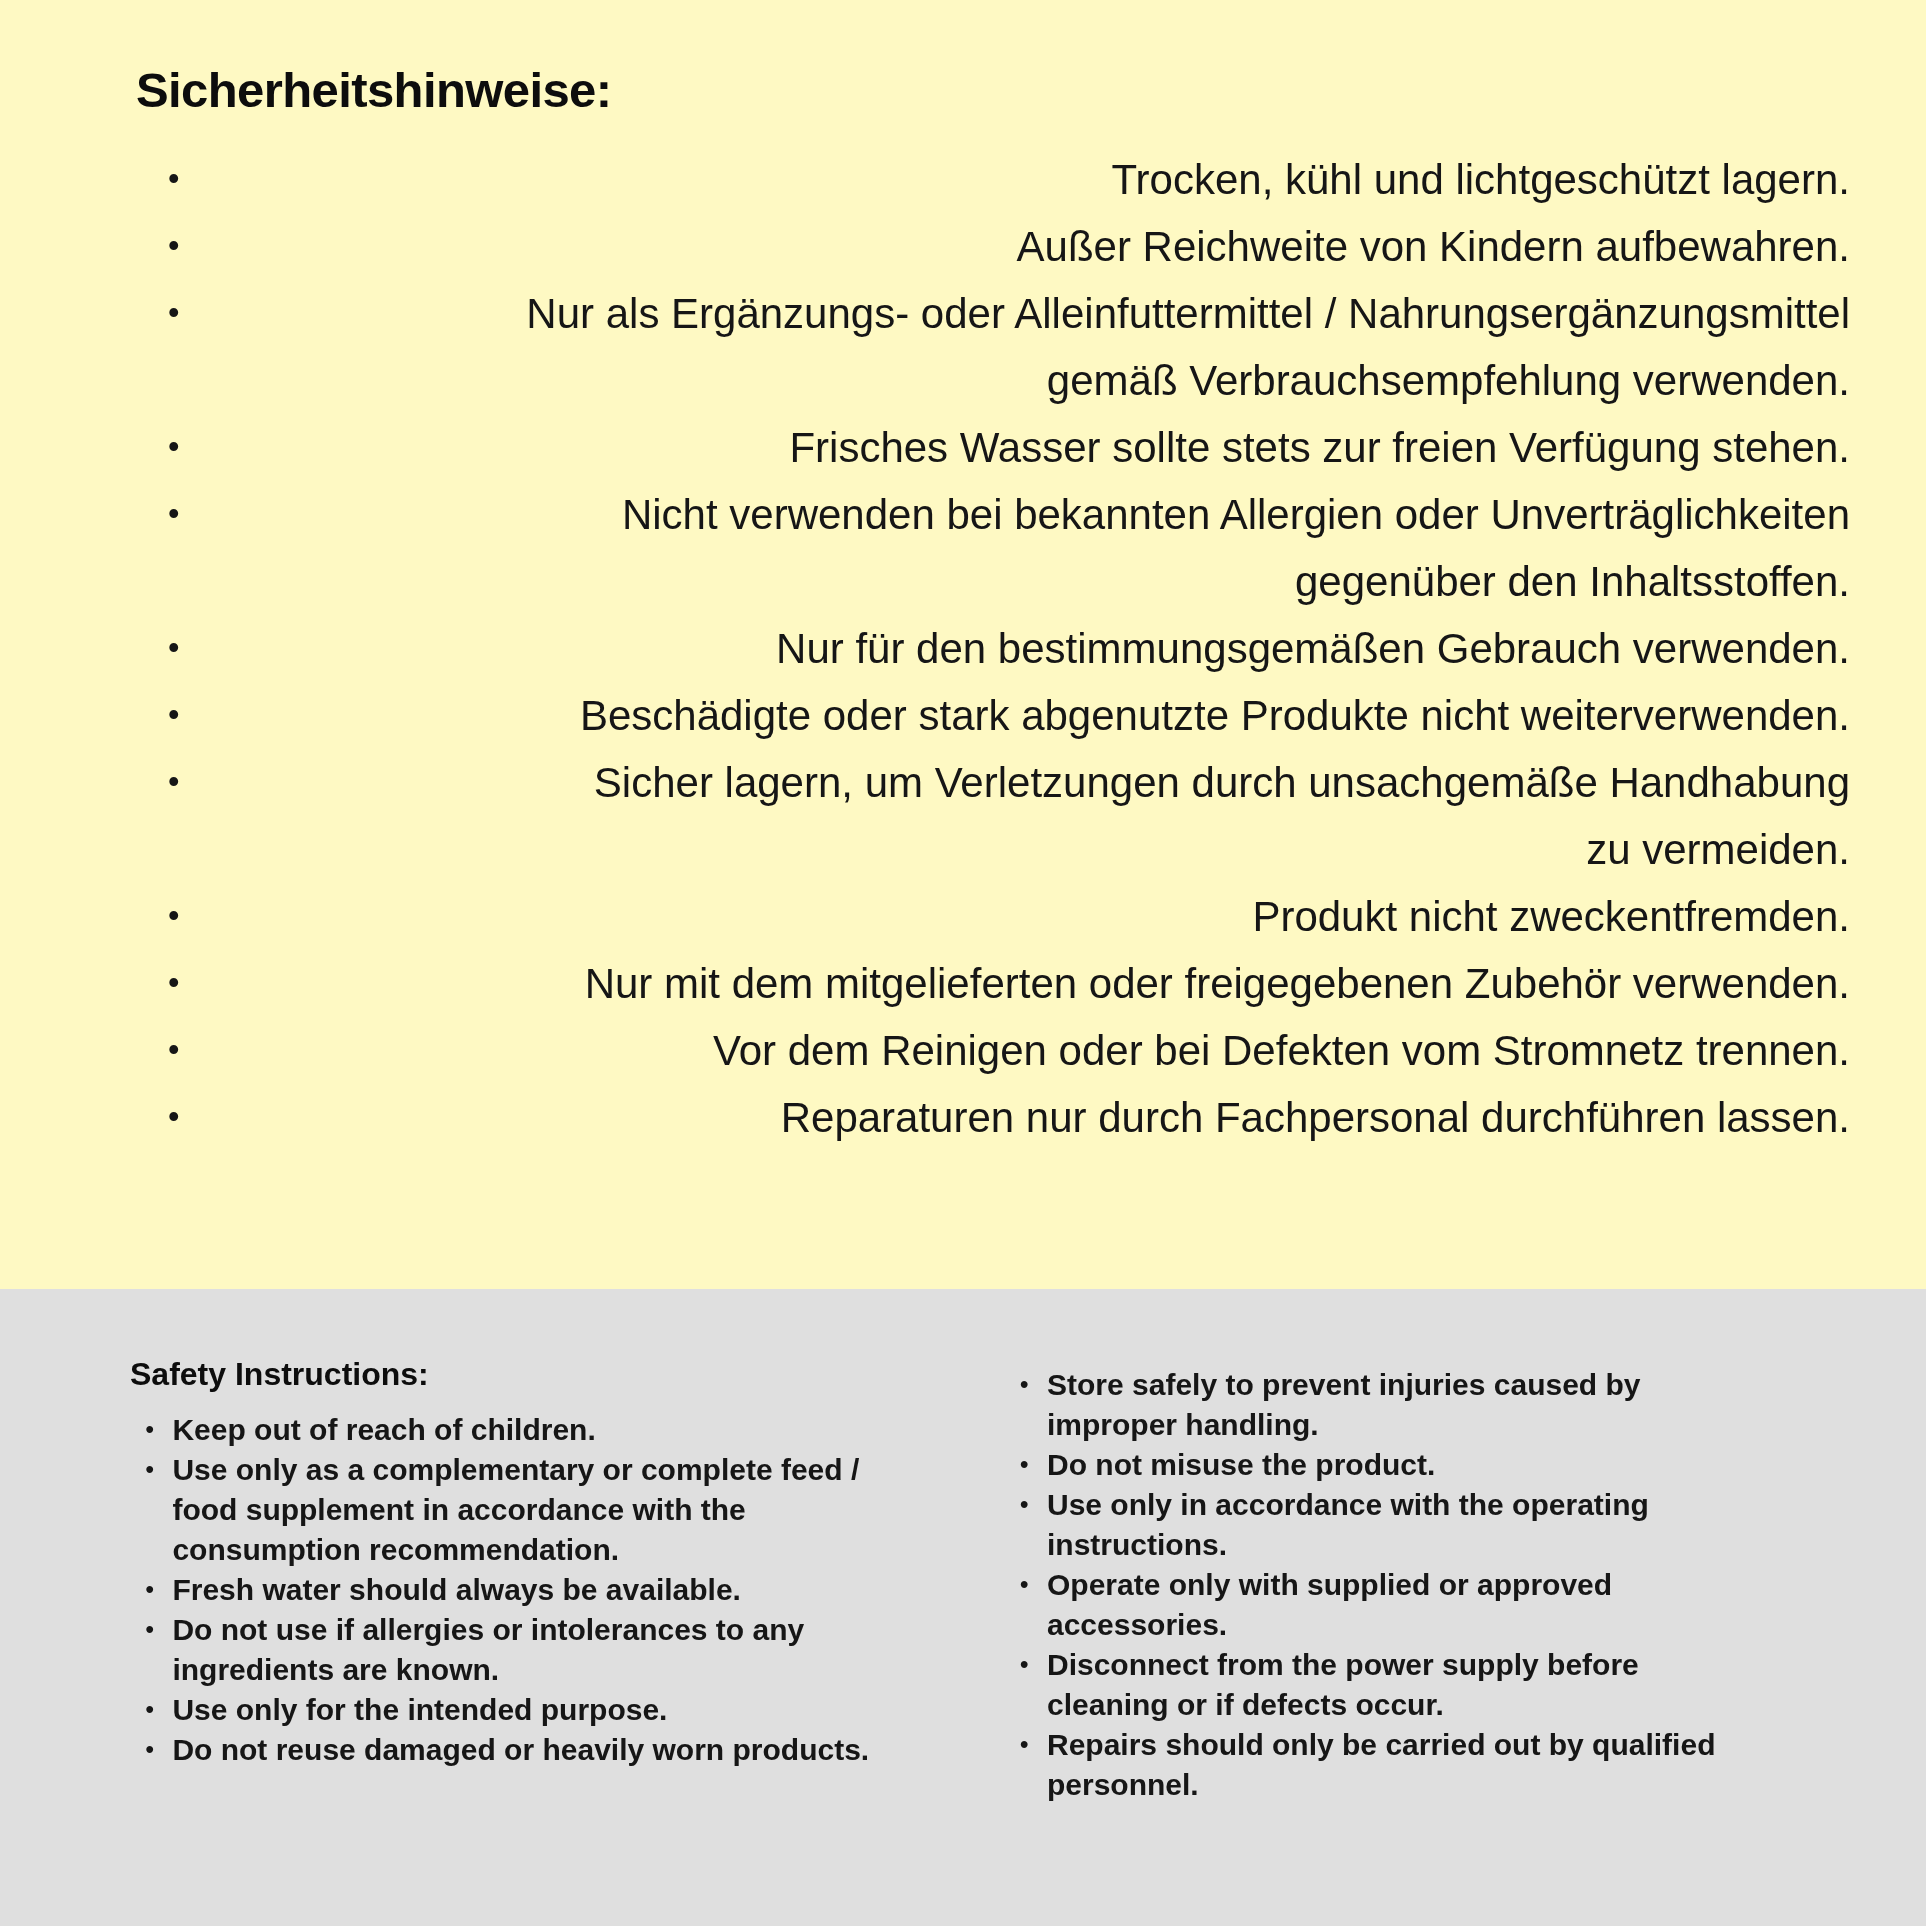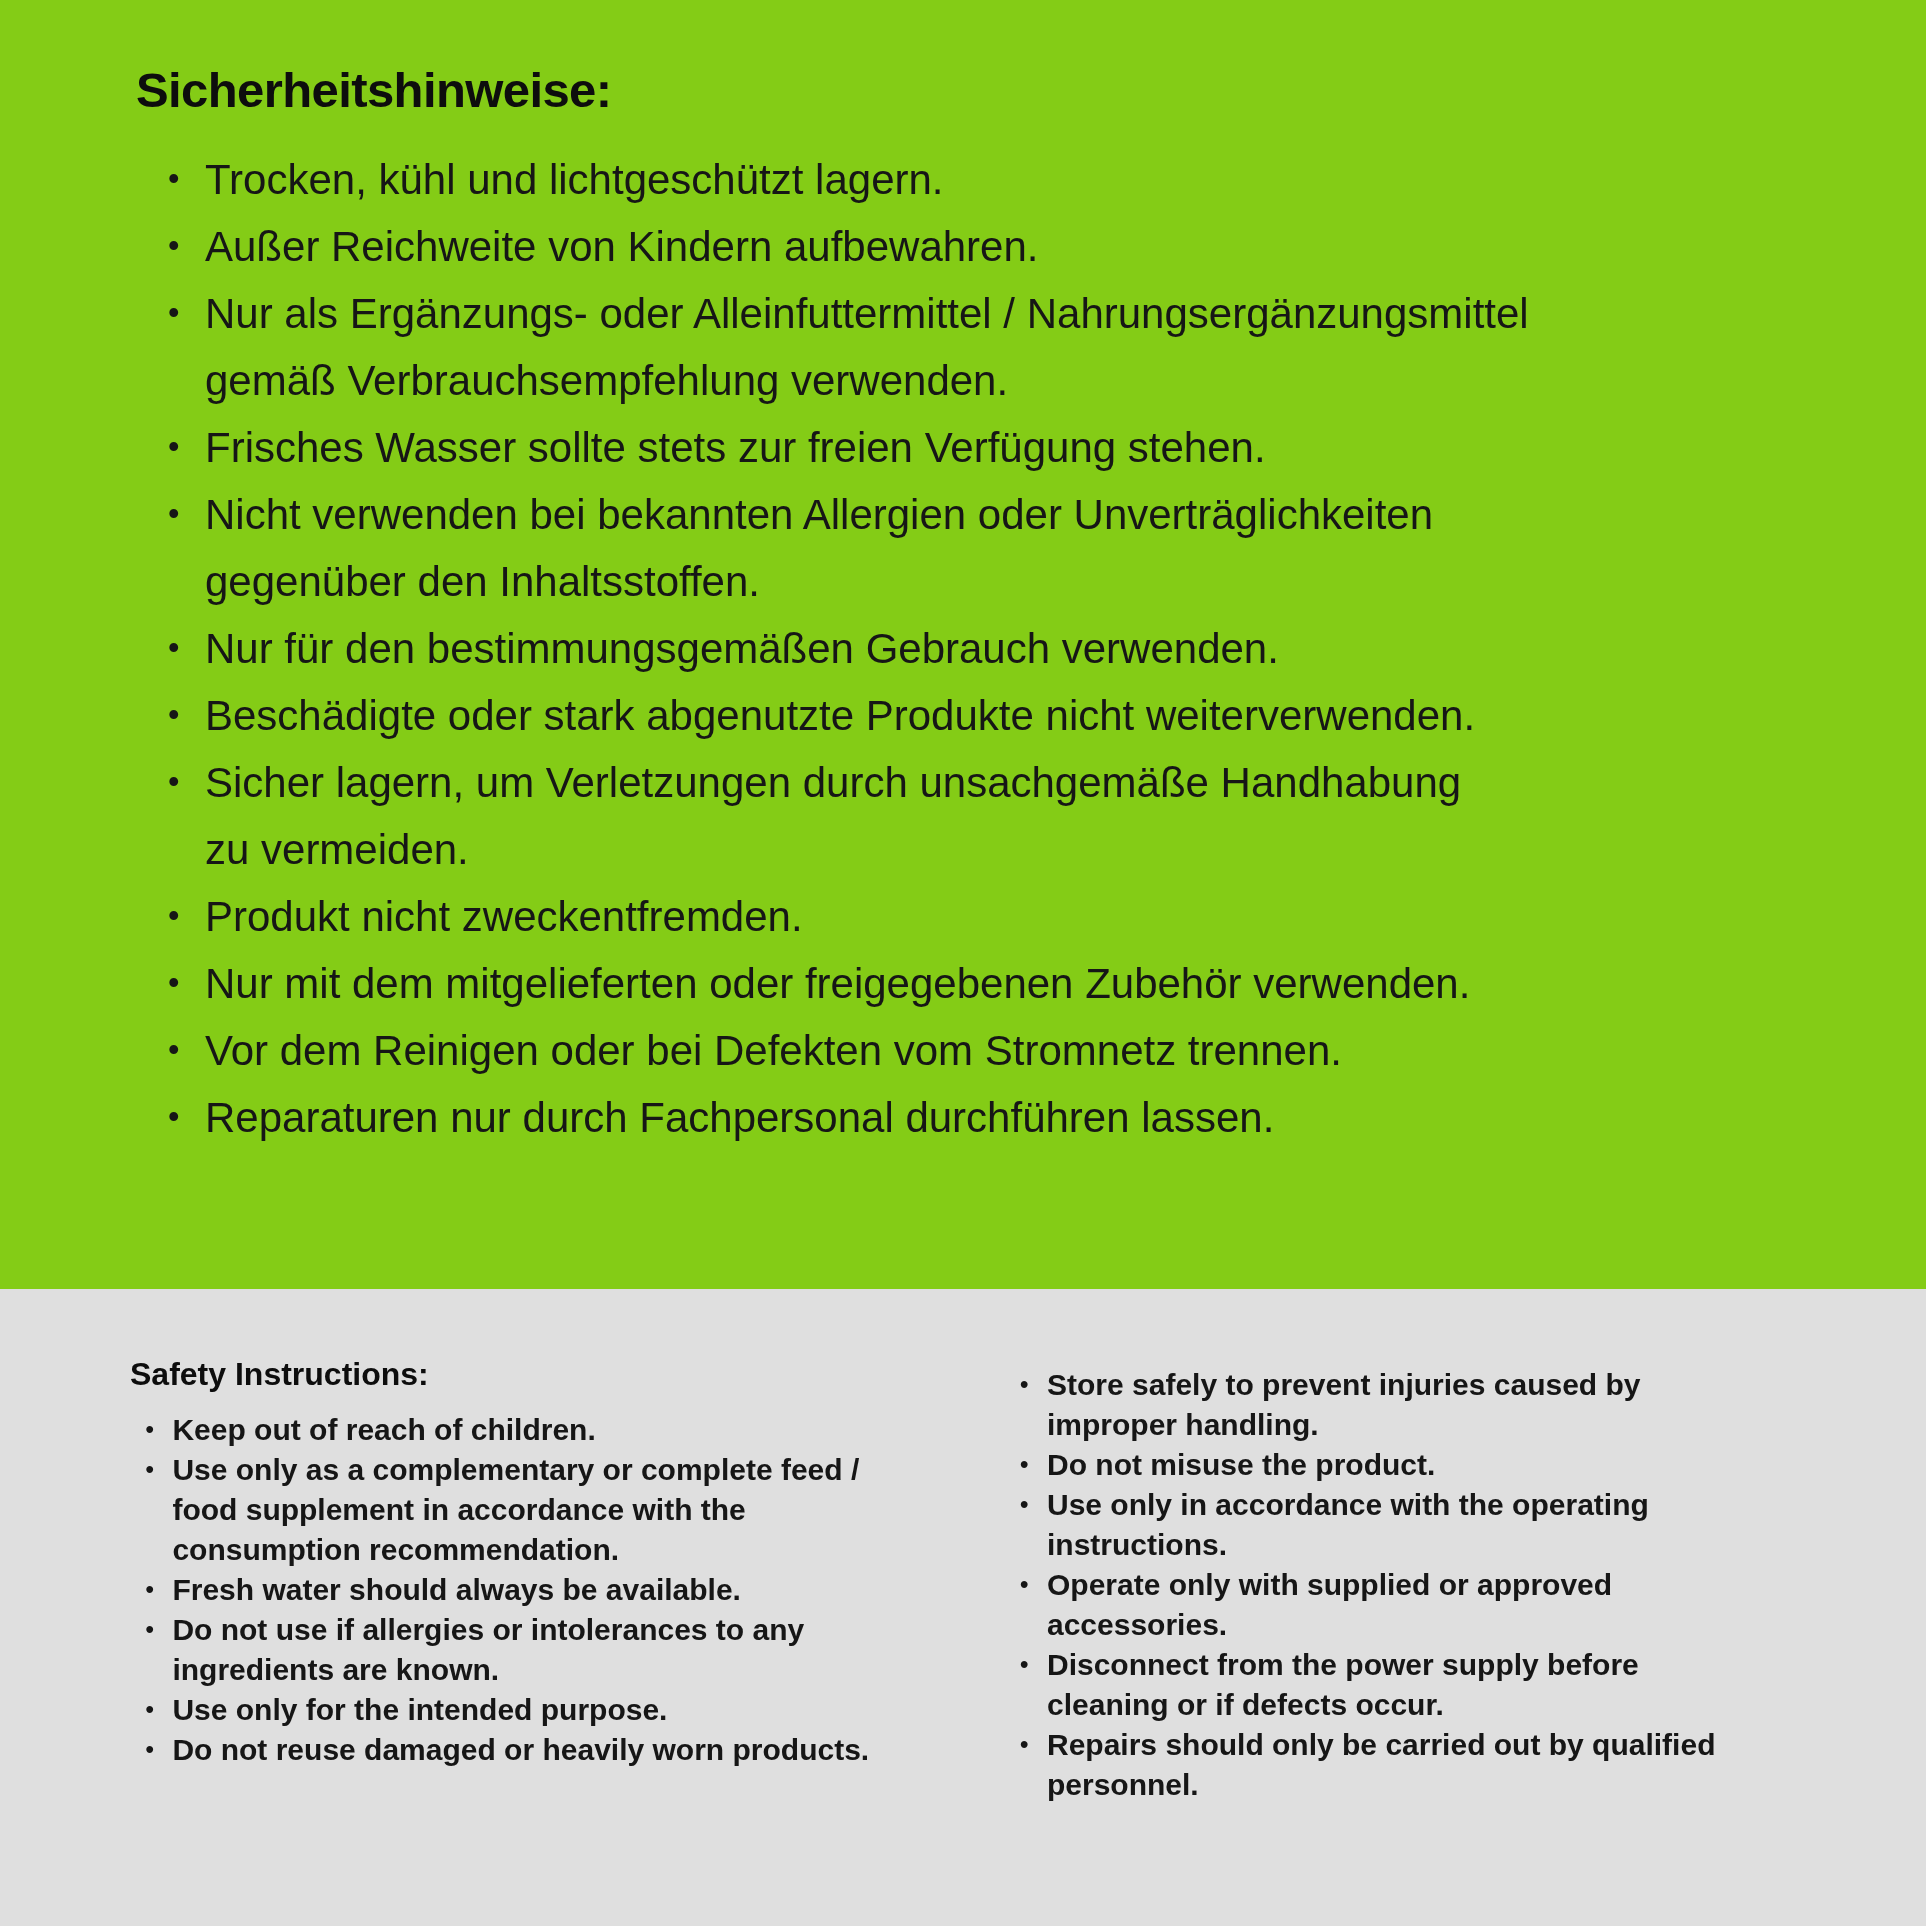--- a/index.html
+++ b/index.html
@@ -4,21 +4,21 @@
 <style>
   html, body {
     margin: 0;
     padding: 0;
     background: #ffffff;
   }
   .page {
     position: relative;
     width: 1926px;
     height: 1926px;
-    background: #84cc16;
+    background: #fef9c3;
     overflow: hidden;
     font-family: "Liberation Sans", "DejaVu Sans", sans-serif;
     color: #161616;
   }
   
   .de-title {
     position: absolute;
     left: 136px;
     top: 62px;
     margin: 0;
@@ -31,20 +31,21 @@
     position: absolute;
     left: 168px;
     top: 146px;
     width: 1682px;
     margin: 0;
     padding: 0;
     list-style: none;
     font-size: 42px;
     line-height: 67px;
     font-weight: 400;
+    text-align: right;
   }
   .de-list li {
     position: relative;
     padding-left: 37px;
     white-space: pre-line;
   }
   .de-list li::before {
     content: "\2022";
     position: absolute;
     left: 0;

